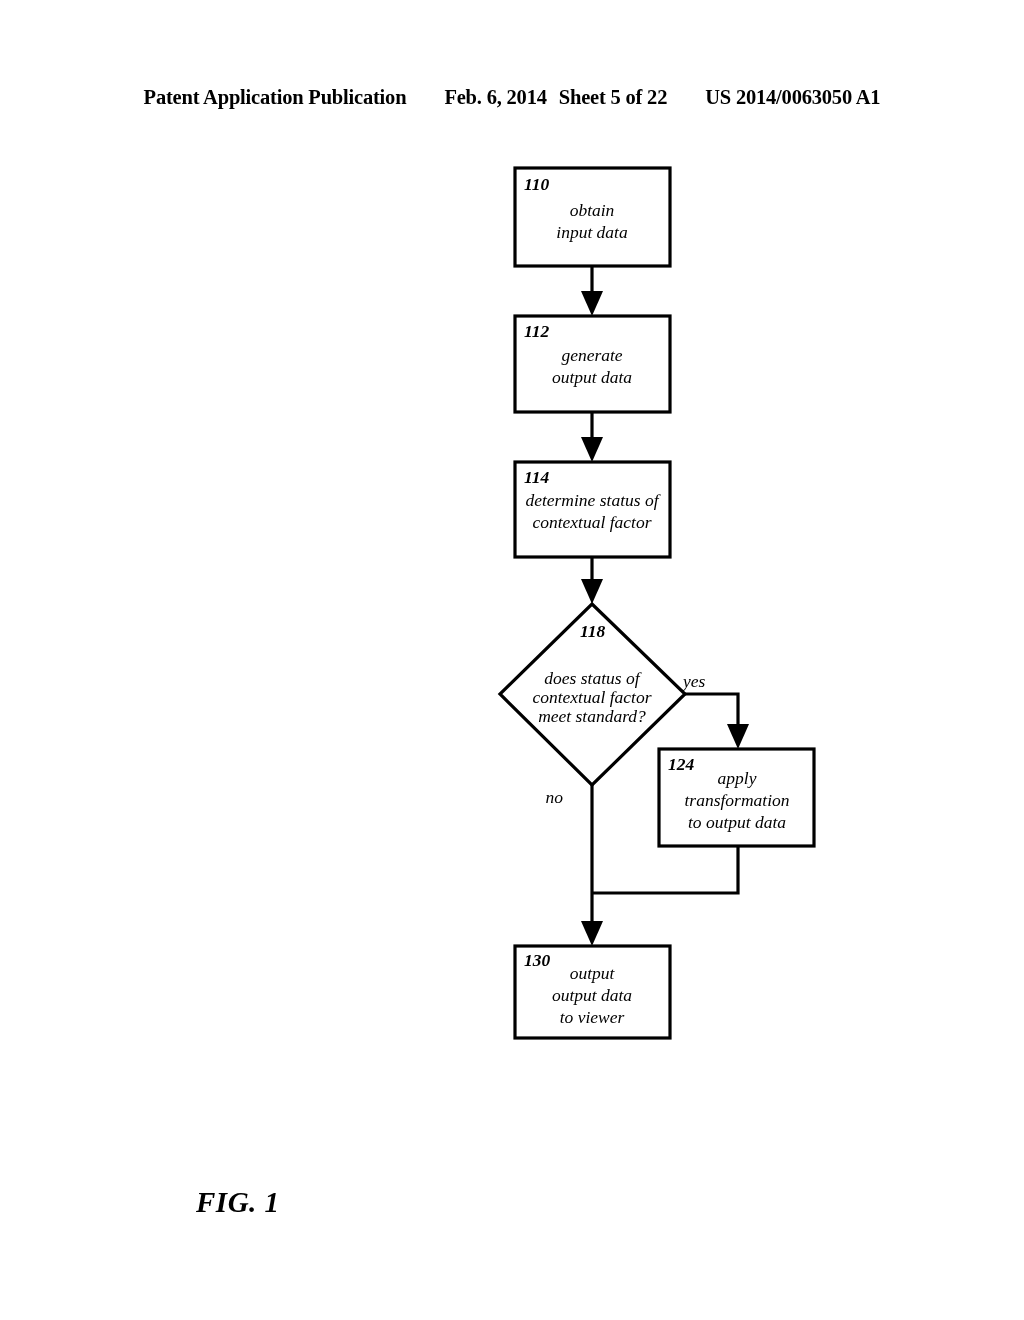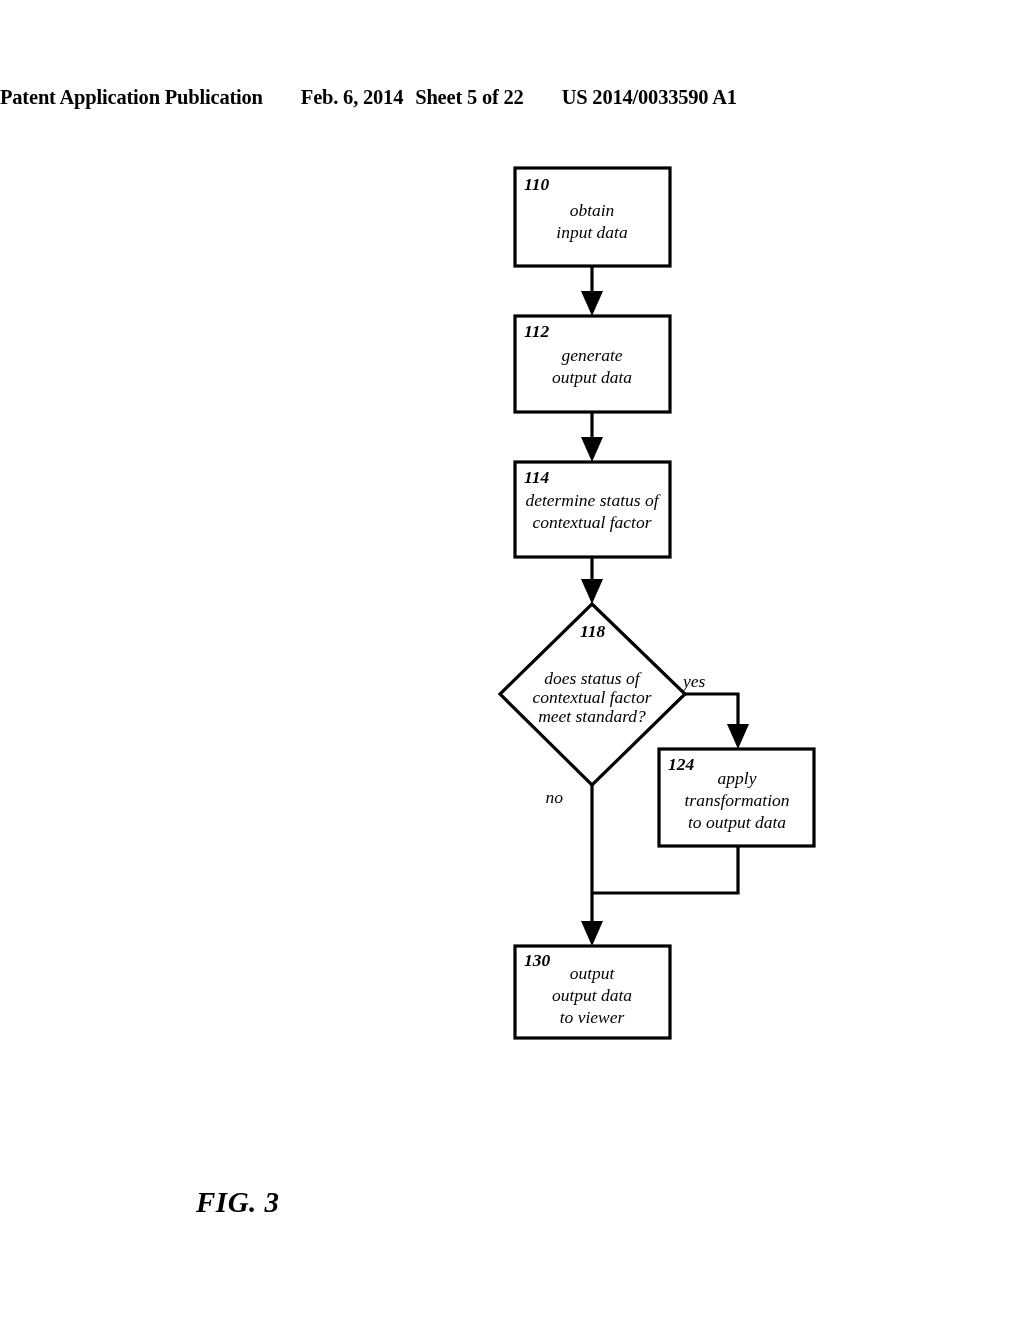--- a/index.html
+++ b/index.html
@@ -19,21 +19,21 @@
 
   
   #page-header {
     position: absolute;
     top: 86px;
     left: 0;
     width: 1024px;
     height: 30px;
     display: flex;
     align-items: baseline;
-    justify-content: flex-start;
+    justify-content: center;
     font-weight: bold;
     font-size: 20.5px;
     letter-spacing: -0.2px;
     white-space: nowrap;
   }
   #page-header .hdr-pub   { margin-right: 38px; }
   #page-header .hdr-date  { margin-right: 12px; }
   #page-header .hdr-sheet { margin-right: 38px; }
   #page-header .hdr-num   { }
 
@@ -97,21 +97,21 @@
     letter-spacing: 0.5px;
   }
 </style>
 </head>
 <body>
 
 <div id="page-header">
   <span class="hdr-pub">Patent Application Publication</span>
   <span class="hdr-date">Feb. 6, 2014</span>
   <span class="hdr-sheet">Sheet 5 of 22</span>
-  <span class="hdr-num">US 2014/0033590 A1</span>
+  <span class="hdr-num">US 2014/0063050 A1</span>
 </div>
 
 <div id="figure-area">
 
   <svg id="flowchart-svg" width="1024" height="1320" viewBox="0 0 1024 1320">
 
     <g>
       <line class="fc-line" x1="592" y1="266" x2="592" y2="299"></line>
       <polygon class="fc-arrowhead" points="592,316 581,291 603,291"></polygon>
     </g>
@@ -183,14 +183,14 @@
     <g>
       <rect class="fc-shape" x="515" y="946" width="155" height="92"></rect>
       <text class="fc-ref" x="524" y="966">130</text>
       <text class="fc-text" x="592" y="979">output</text>
       <text class="fc-text" x="592" y="1001">output data</text>
       <text class="fc-text" x="592" y="1023">to viewer</text>
     </g>
 
   </svg>
 
-  <div id="figure-caption">FIG. 3</div>
+  <div id="figure-caption">FIG. 1</div>
 </div>
 
 </body></html>

